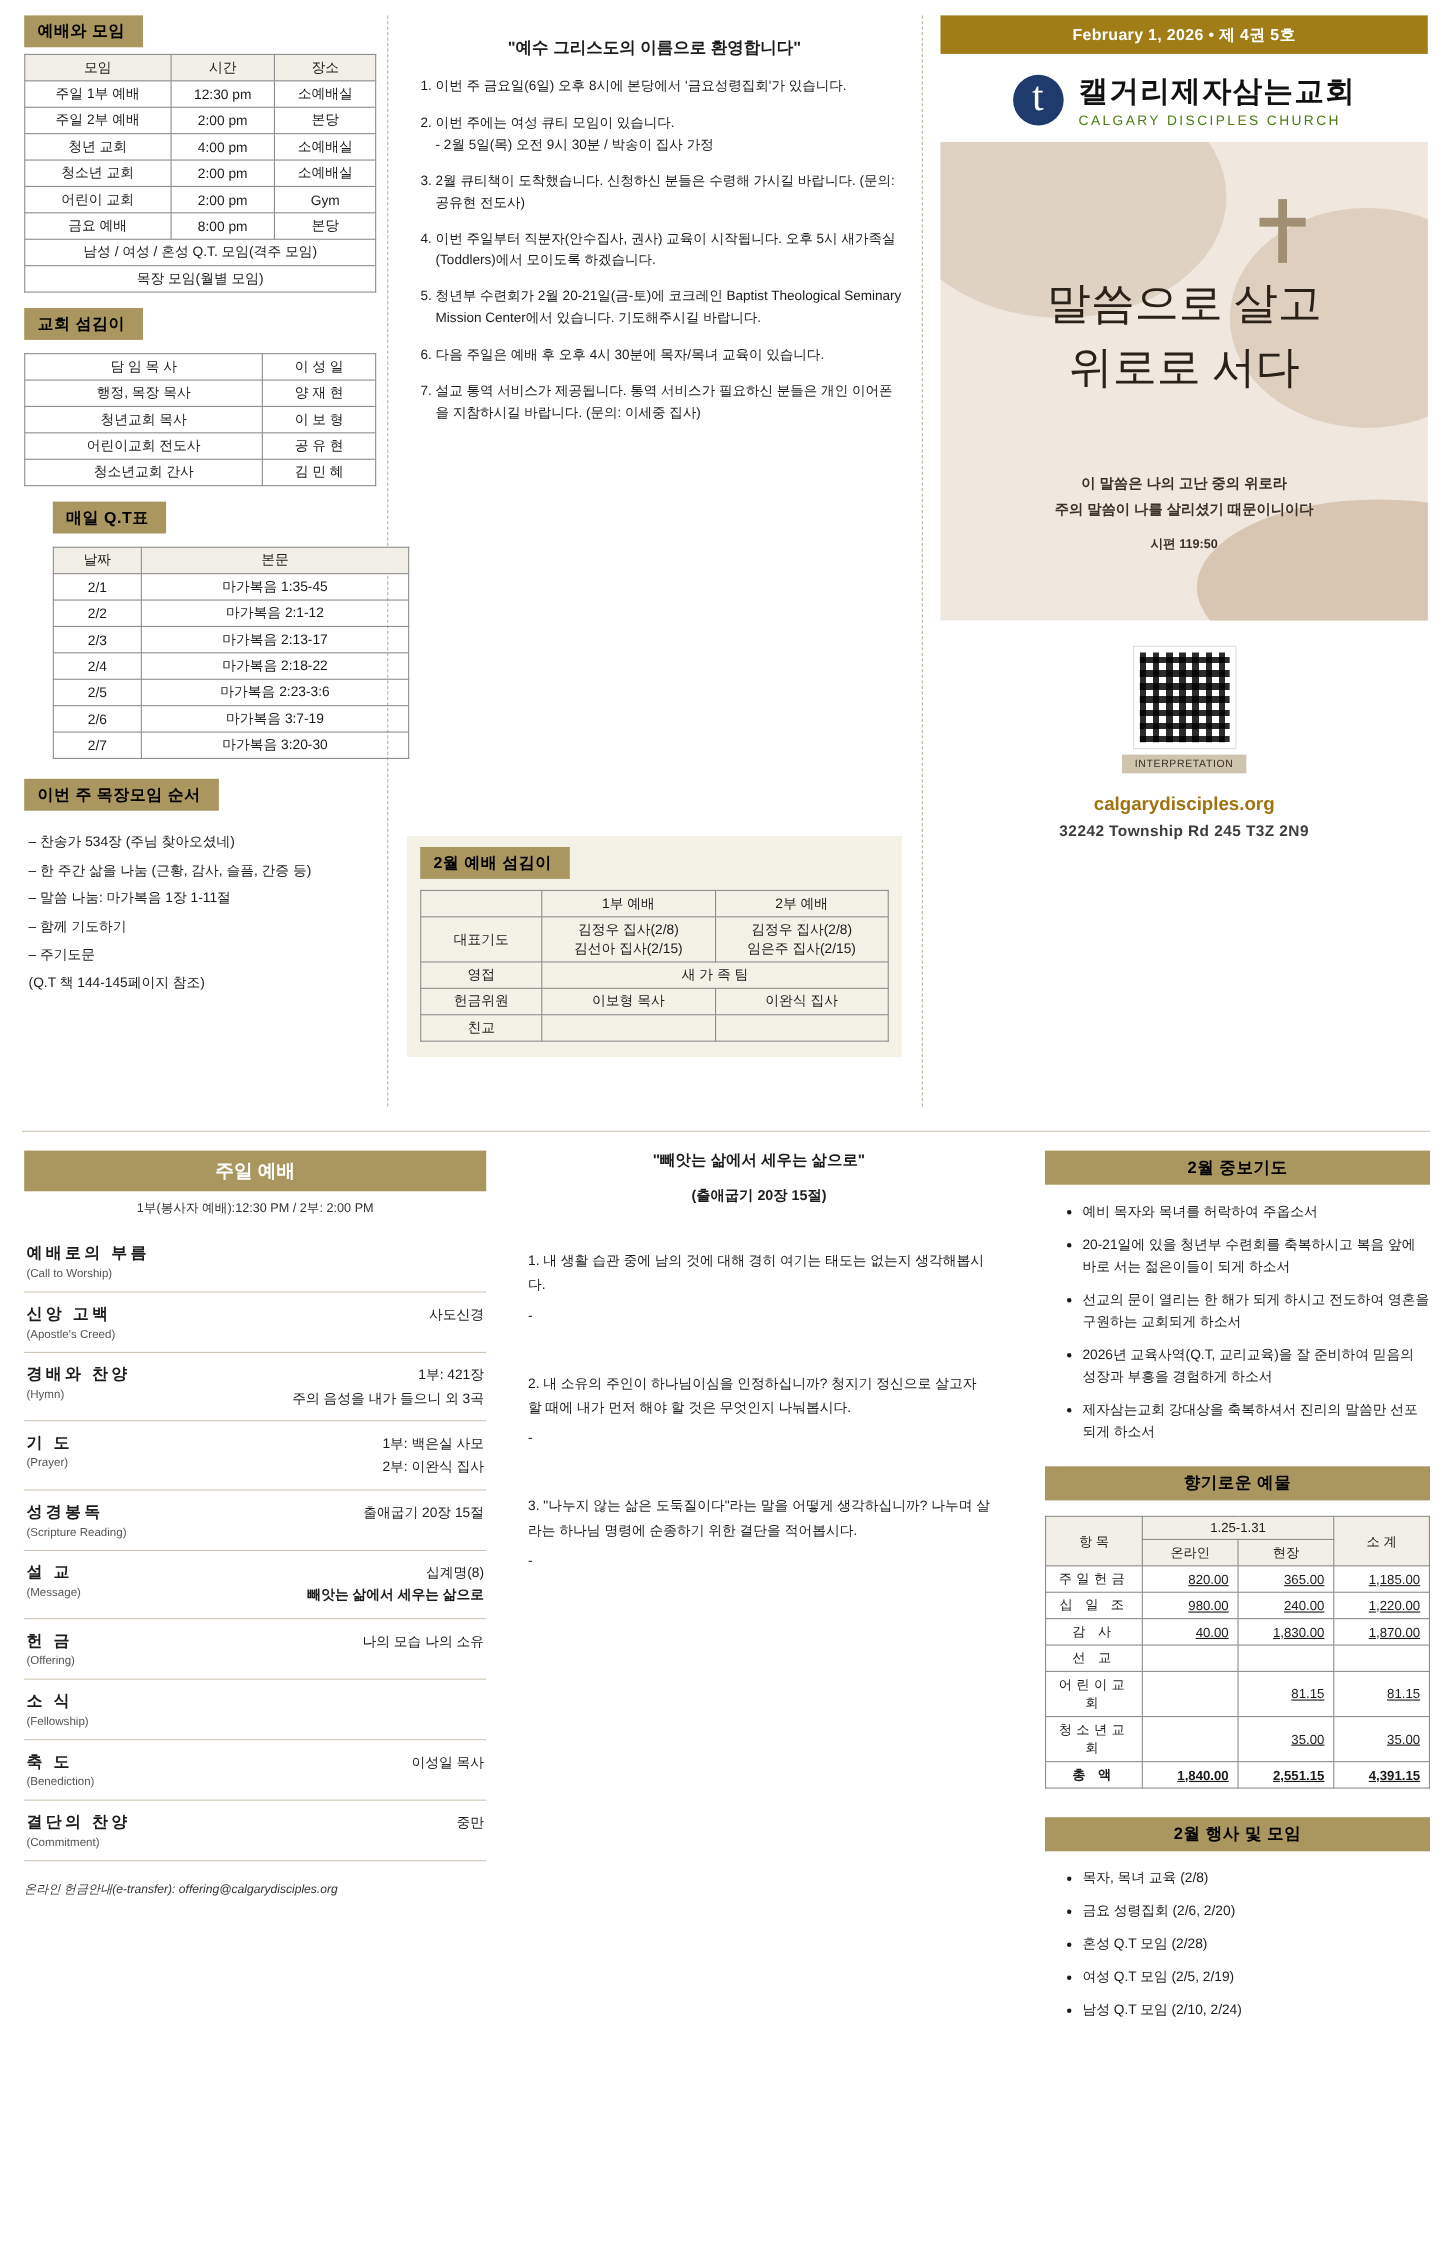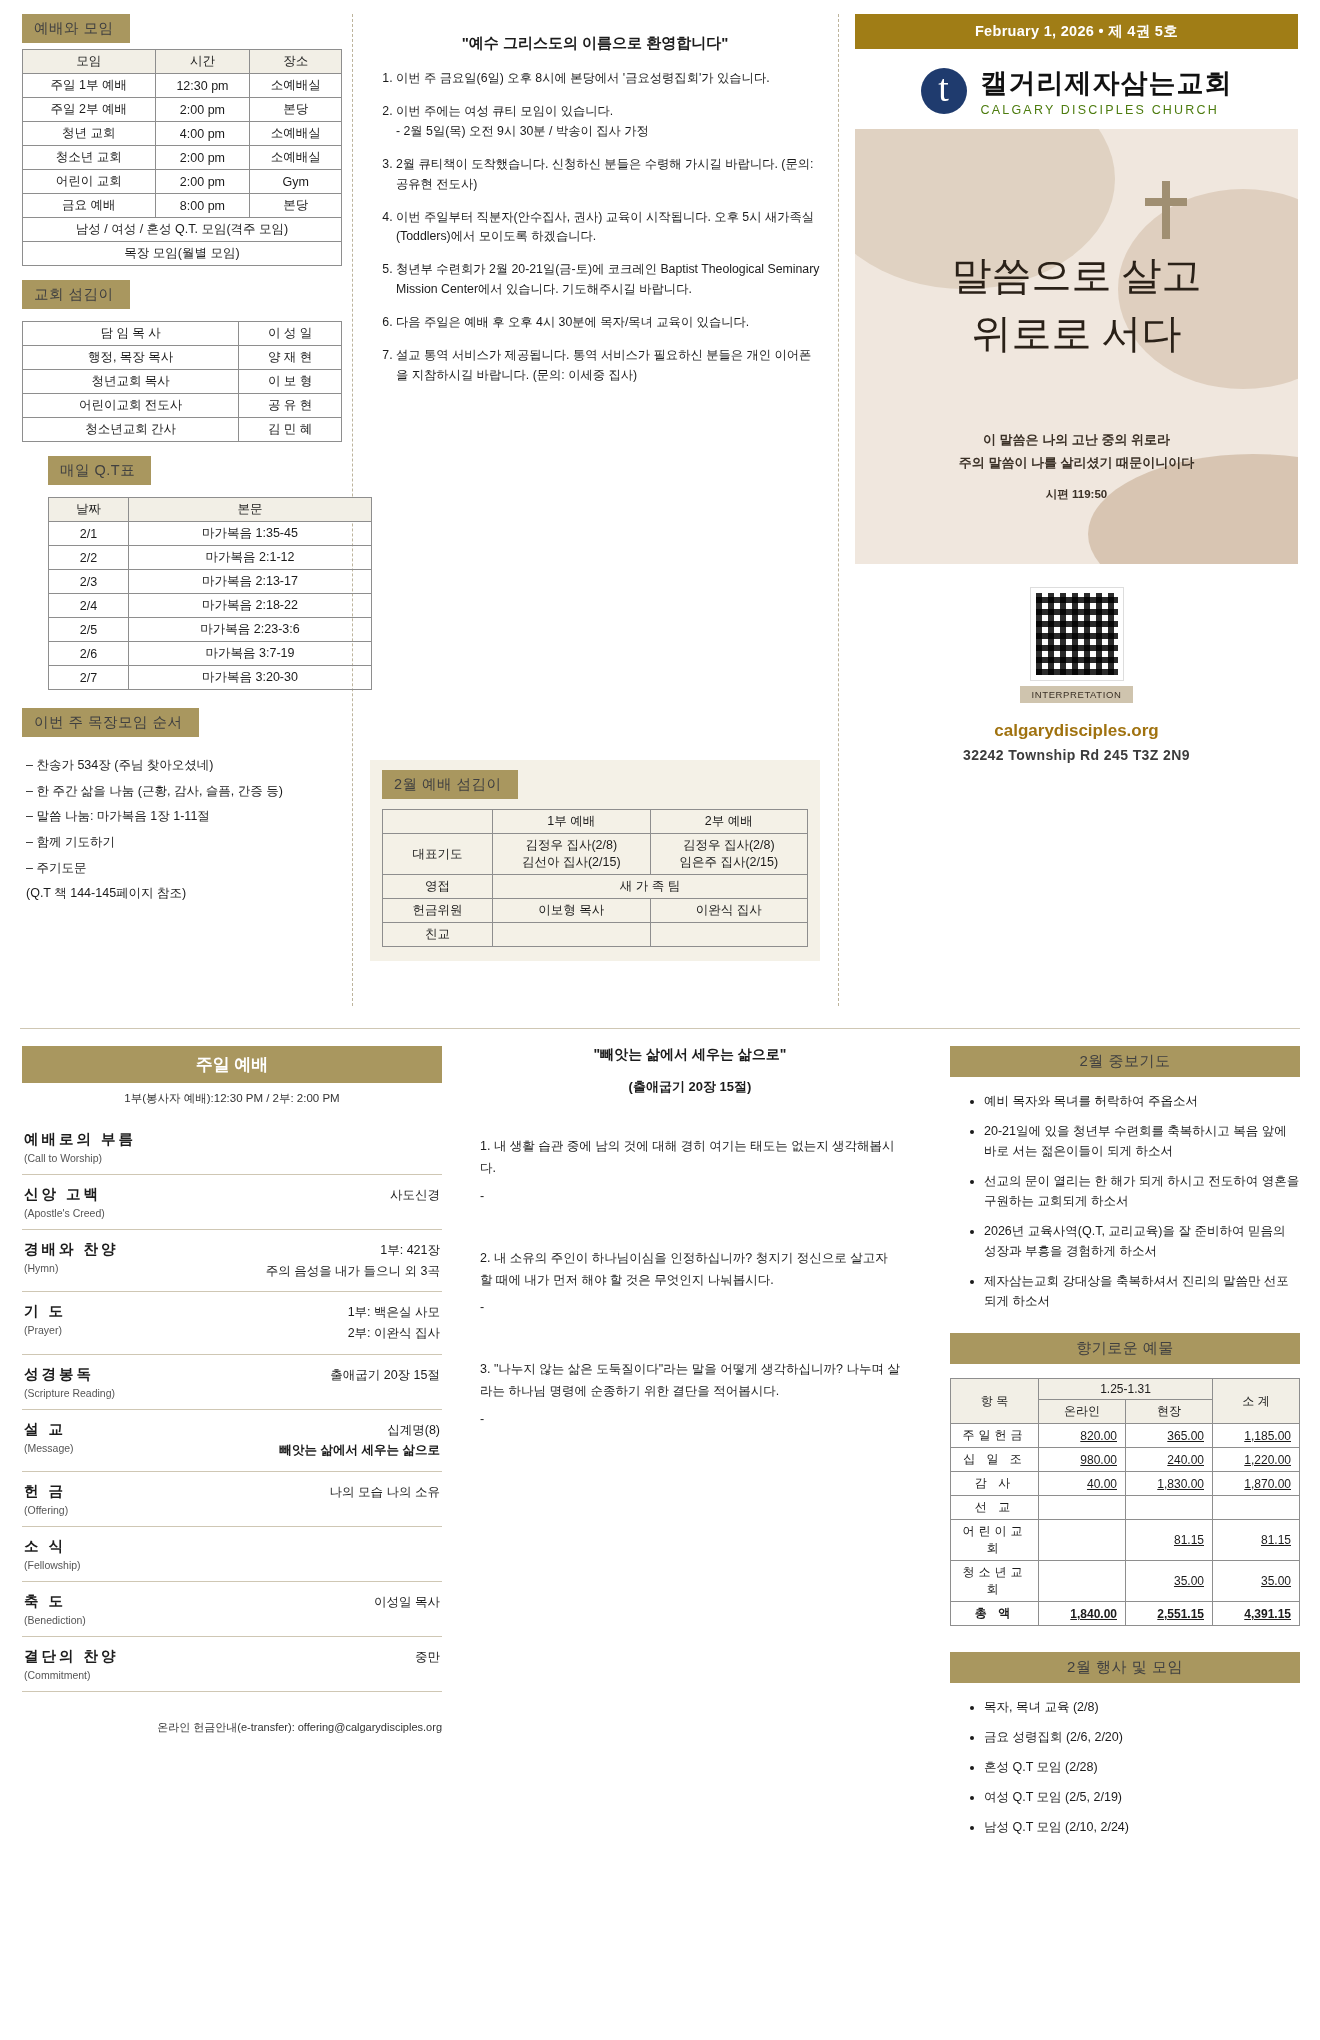--- a/index.html
+++ b/index.html
@@ -11,22 +11,22 @@
     color:#1b1b1b;
     position:relative;
     overflow:hidden;
   }
   .page { position:relative; width:1320px; height:2040px; }
 
   
   .secthead {
     display:inline-block;
     background:#a9975f;
-    color:#404040;
-    font-weight:normal;
+    color:#000000;
+    font-weight:bold;
     font-size:14.5px;
     padding:5px 16px 5px 12px;
     letter-spacing:0.5px;
   }
   .secthead.wide { display:block; text-align:center; }
 
   table.grid { border-collapse:collapse; width:100%; font-size:12.5px; }
   table.grid td, table.grid th { border:1px solid #8e8e8e; padding:3px 4px; text-align:center; }
   table.grid th { font-weight:normal; background:#f2efe6; }
 
@@ -97,21 +97,21 @@
 
   .colC { position:absolute; left:22px; top:1046px; width:420px; }
   .bighead { background:#a9975f; color:#fff; text-align:center; font-weight:bold; font-size:17px; padding:7px 0; }
   .svctime { text-align:center; font-size:11.5px; margin:8px 0 14px 0; color:#333; }
   .order-row { display:flex; justify-content:space-between; align-items:flex-start;
                border-bottom:1px solid #cfc7b4; padding:10px 2px 10px 2px; min-height:52px; }
   .order-left .ko { font-size:14.5px; font-weight:bold; letter-spacing:3px; }
   .order-left .en { font-size:10.5px; color:#555; margin-top:3px; }
   .order-right { text-align:right; font-size:12.5px; line-height:1.65; }
   .order-right .b { font-weight:bold; }
-  .efoot { text-align:right; font-size:11px; color:#333; margin-top:28px; }
+  .efoot { text-align:left; font-size:11px; color:#333; margin-top:18px;font-style:italic; }
 
   .colD { position:absolute; left:480px; top:1046px; width:420px; font-size:12.5px; }
   .sermontitle { text-align:center; font-weight:bold; font-size:14px; }
   .sermonref { text-align:center; font-weight:bold; font-size:13px; margin-top:14px; }
   .qitem { margin-top:40px; line-height:1.75; }
   .qitem .dash { margin-top:6px; }
 
   .colE { position:absolute; left:950px; top:1046px; width:350px; }
   .colE .secthead.wide { font-size:15px; padding:6px 0; }
   ul.dots { margin:14px 0 0 0; padding-left:22px; font-size:12.5px; line-height:1.6; }

